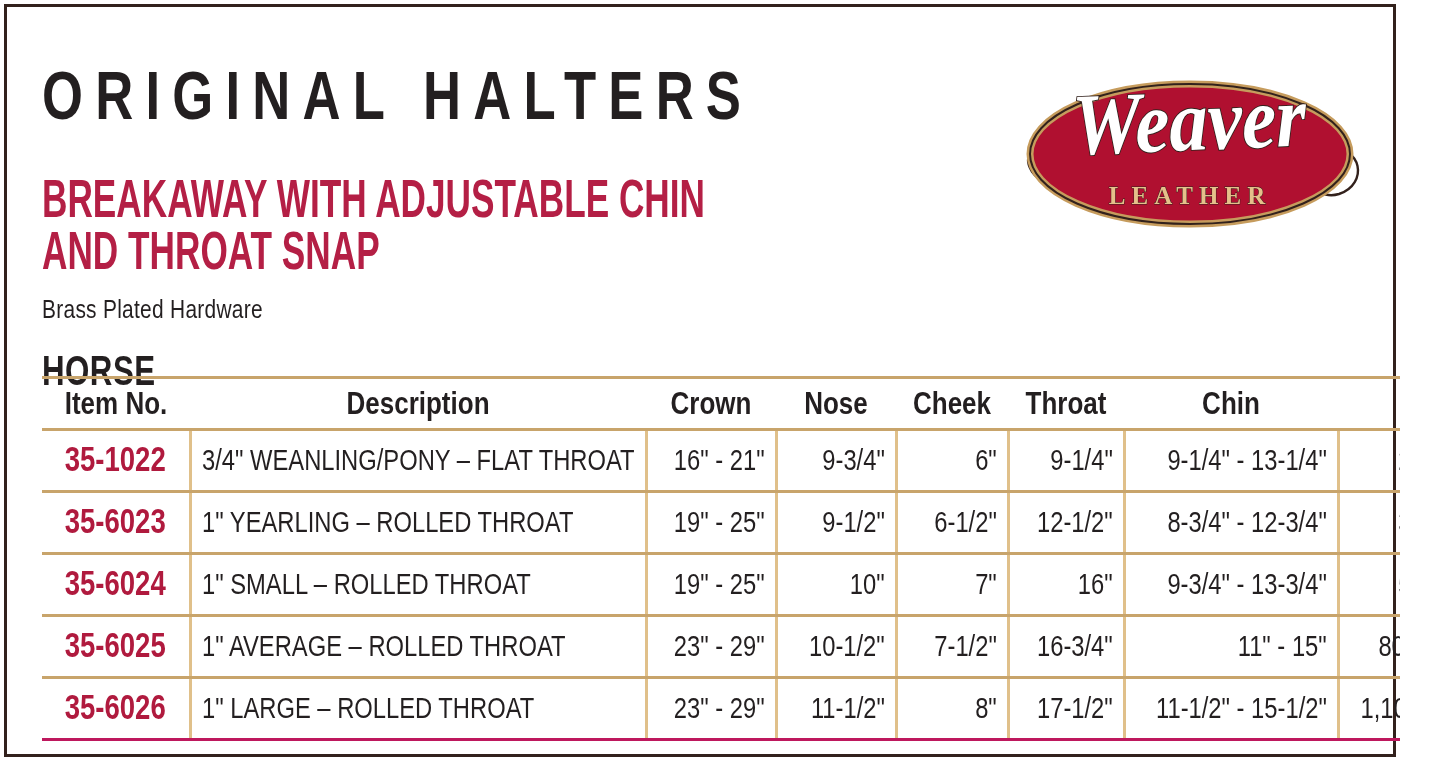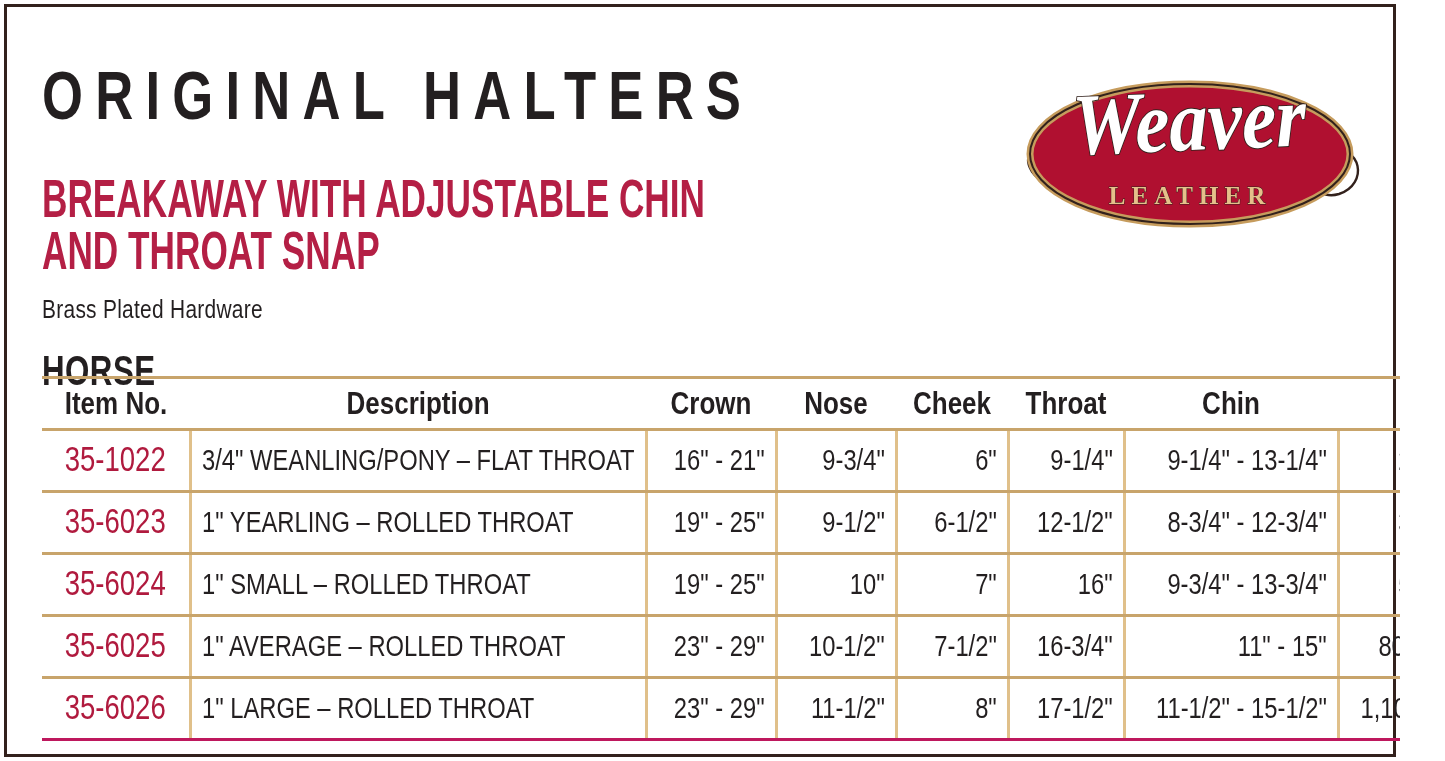--- a/index.html
+++ b/index.html
@@ -126,21 +126,21 @@
   }
   .spec-table tbody tr td:last-child { border-right: none; }
   .spec-table tbody tr:last-child td { border-bottom: 3px solid #be185d; }
 
   .cell-text { display: inline-block; transform: scaleY(1.18) scaleX(0.95); transform-origin: left center; }
   .cell-text-r { display: inline-block; transform: scaleY(1.18) scaleX(0.95); transform-origin: right center; }
   .cell-text-c { display: inline-block; transform: scaleY(1.18) scaleX(0.95); transform-origin: center center; }
 
   td.item {
     color: #b01a3e;
-    font-weight: normal;
+    font-weight: bold;
     font-size: 29px;
     text-align: center;
   }
   td.desc { text-align: left; }
   td.num  { text-align: right; }
   td.weight { text-align: right; border-right: none; }
 
   th.c-item   { width: 128px; }
   th.c-desc   { width: 436px; }
   th.c-crown  { width: 110px; }

